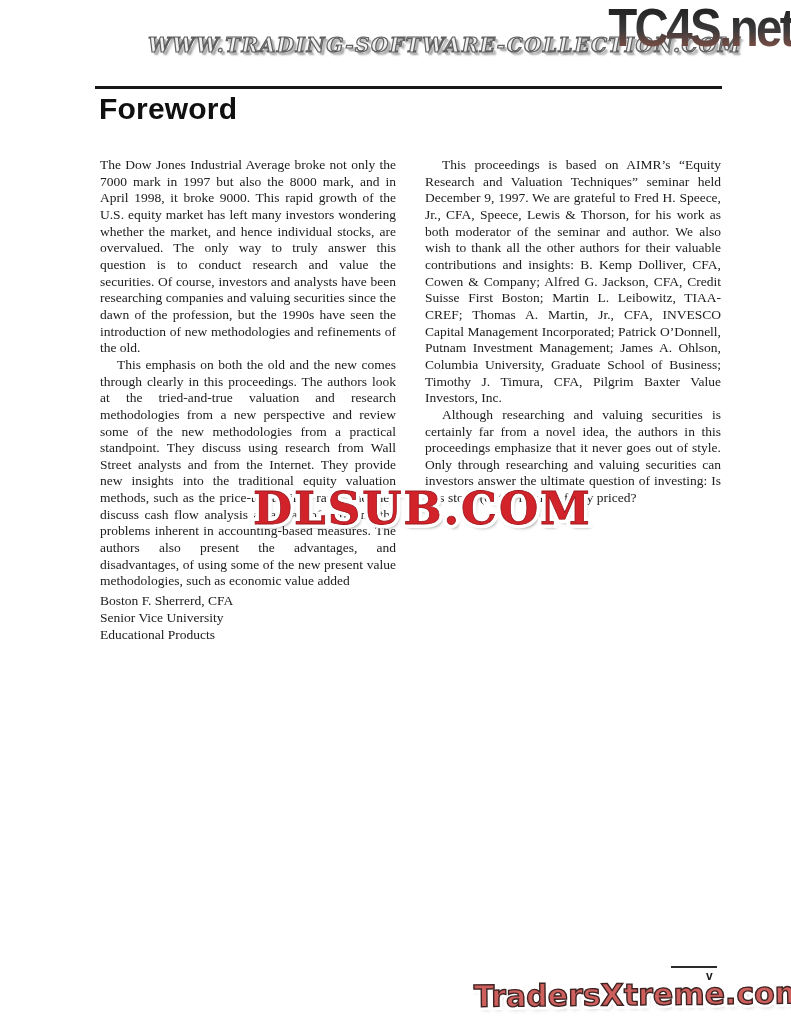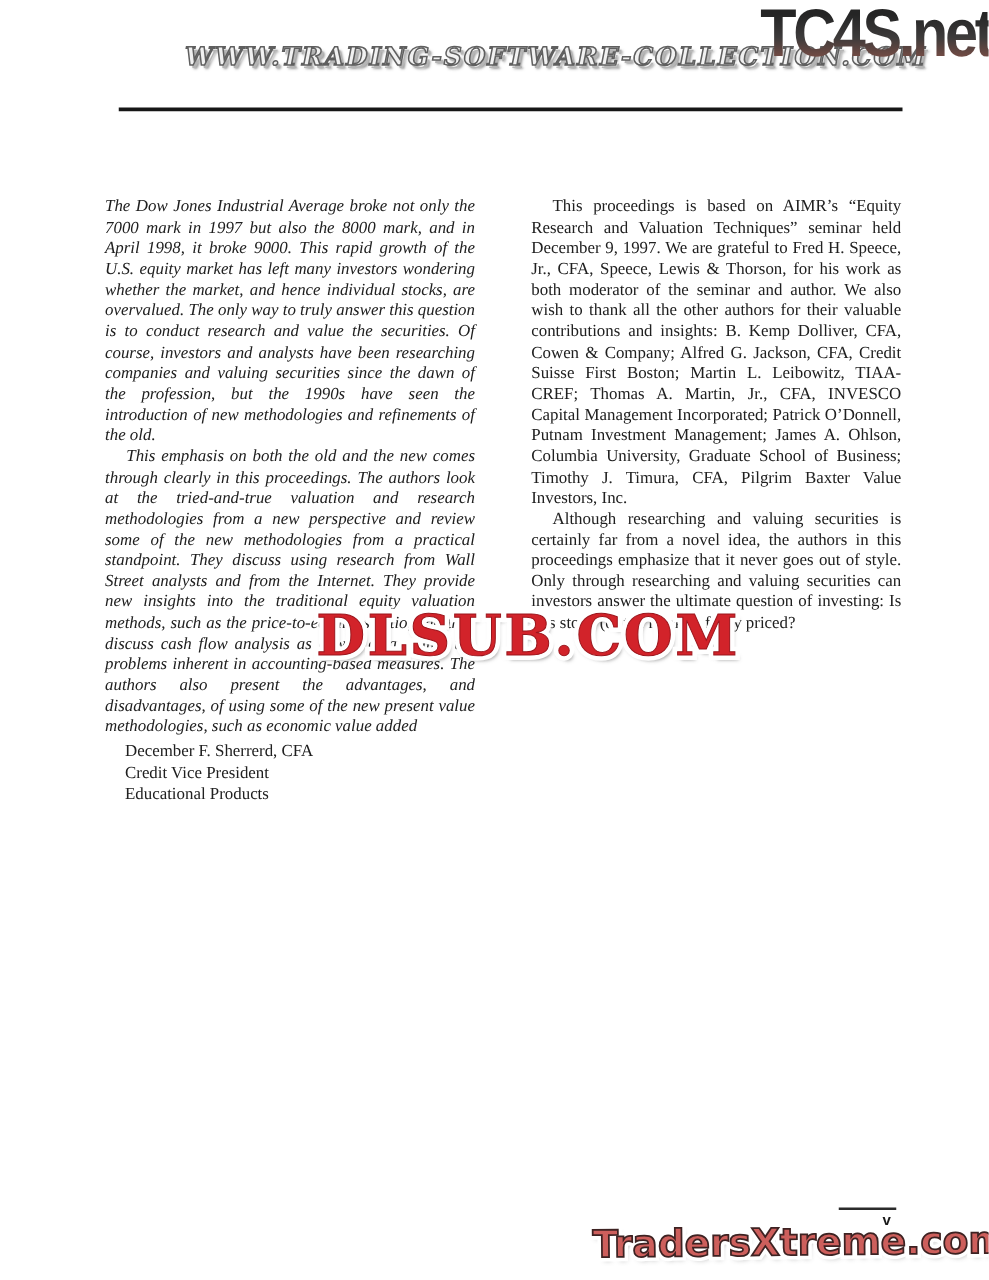--- a/index.html
+++ b/index.html
@@ -54,21 +54,21 @@
   .title{
     position:absolute;left:99px;top:92px;
     font-family:"Liberation Sans",sans-serif;font-weight:bold;
     font-size:30px;color:#101010;letter-spacing:.2px;
   }
   .col{
     position:absolute;top:157px;width:296px;
     font-size:13.5px;line-height:16.65px;color:#202020;
     text-align:justify;hyphens:auto;-webkit-hyphens:auto;
   }
-  .col-left{left:84px;font-style:italic;}
+  .col-left{left:100px;}
   .col-right{left:425px;}
   .col p{margin:0;}
   .col p.indent{text-indent:17px;}
   .signature{
     position:absolute;left:100px;top:592px;
     font-size:13.5px;line-height:17.2px;color:#202020;
   }
   .copyright{
     position:absolute;left:99px;top:973px;
     font-family:"Liberation Sans",sans-serif;font-size:11.3px;color:#242424;
@@ -82,34 +82,35 @@
 </style>
 </head>
 <body>
 
 <div class="page">
 
   <div class="wm-top">WWW.TRADING-SOFTWARE-COLLECTION.COM</div>
   <div class="wm-logo">TC4S.net</div>
 
   <div class="rule-top"></div>
+  <h1 class="title" style="margin:0;">Foreword</h1>
 
   <div class="col col-left">
     <p>The Dow Jones Industrial Average broke not only the 7000 mark in 1997 but also the 8000 mark, and in April 1998, it broke 9000. This rapid growth of the U.S. equity market has left many investors wondering whether the market, and hence individual stocks, are overvalued. The only way to truly answer this question is to conduct research and value the securities. Of course, investors and analysts have been researching companies and valuing securities since the dawn of the profession, but the 1990s have seen the introduction of new methodologies and refinements of the old.</p>
     <p class="indent">This emphasis on both the old and the new comes through clearly in this proceedings. The authors look at the tried-and-true valuation and research methodologies from a new perspective and review some of the new methodologies from a practical standpoint. They discuss using research from Wall Street analysts and from the Internet. They provide new insights into the traditional equity valuation methods, such as the price-to-earnings ratio, and they discuss cash flow analysis as a way of avoiding the problems inherent in accounting-based measures. The authors also present the advantages, and disadvantages, of using some of the new present value methodologies, such as economic value added</p>
   </div>
 
   <div class="col col-right">
     <p class="indent">This proceedings is based on AIMR’s “Equity Research and Valuation Techniques” seminar held December 9, 1997. We are grateful to Fred H. Speece, Jr., CFA, Speece, Lewis &amp; Thorson, for his work as both moderator of the seminar and author. We also wish to thank all the other authors for their valuable contributions and insights: B. Kemp Dolliver, CFA, Cowen &amp; Company; Alfred G. Jackson, CFA, Credit Suisse First Boston; Martin L. Leibowitz, TIAA-CREF; Thomas A. Martin, Jr., CFA, INVESCO Capital Management Incorporated; Patrick O’Donnell, Putnam Investment Management; James A. Ohlson, Columbia University, Graduate School of Business; Timothy J. Timura, CFA, Pilgrim Baxter Value Investors, Inc.</p>
     <p class="indent">Although researching and valuing securities is certainly far from a novel idea, the authors in this proceedings emphasize that it never goes out of style. Only through researching and valuing securities can investors answer the ultimate question of investing: Is this stock (or the market) fairly priced?</p>
   </div>
 
   <div class="signature">
-    <div>December F. Sherrerd, CFA</div>
-    <div>Credit Vice President</div>
+    <div>Boston F. Sherrerd, CFA</div>
+    <div>Senior Vice University</div>
     <div>Educational Products</div>
   </div>
 
   <div class="pg-rule"></div>
   <div class="pg-num">v</div>
 
   <div class="wm-center" data-text="DLSUB.COM">DLSUB.COM</div>
   <div class="wm-bottom" data-text="TradersXtreme.com">TradersXtreme.com</div>
 
 </div>

